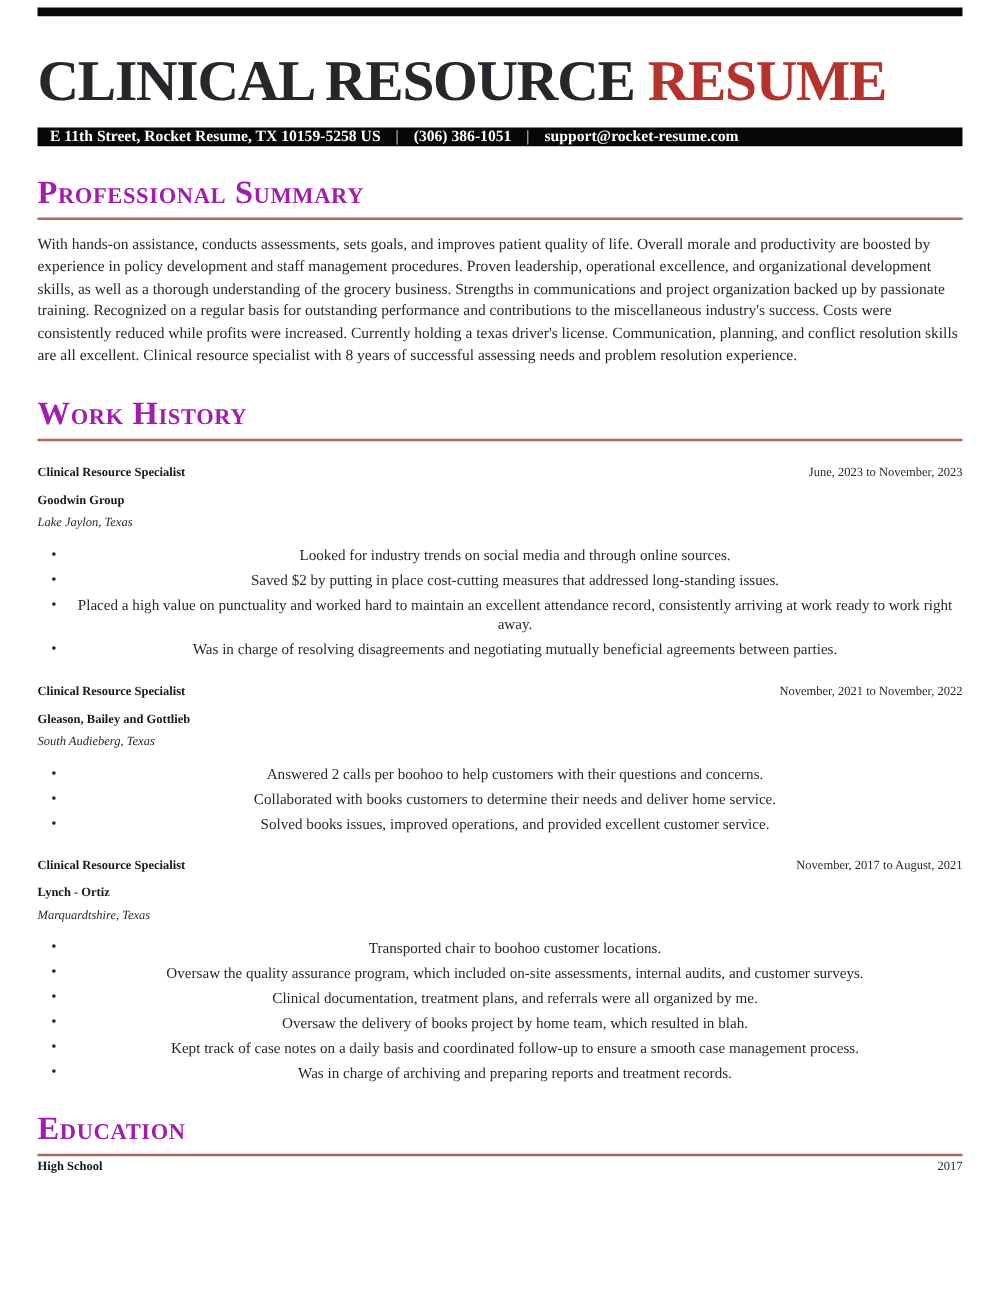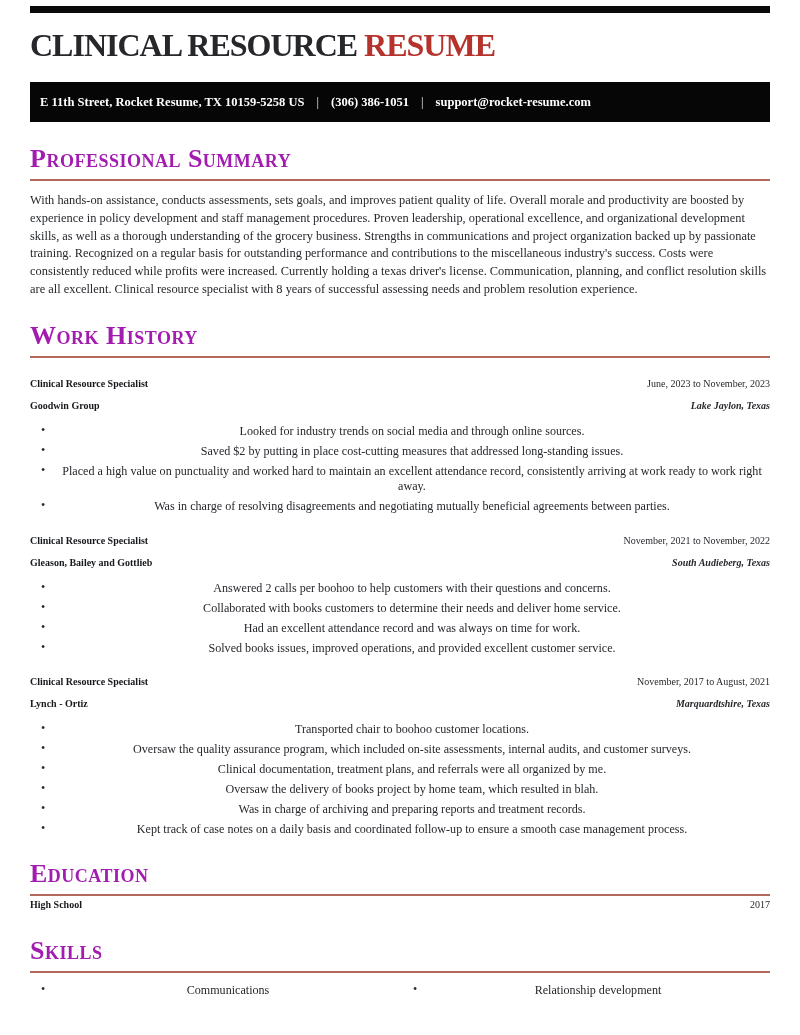--- a/index.html
+++ b/index.html
@@ -8,33 +8,33 @@
     width: 800px; height: 1035px;
     font-family: "Liberation Serif", serif;
     color: #26282c;
     overflow: hidden;
   }
   .page { padding: 0 30px; }
 
   .top-rule { margin-top: 6px; height: 7px; background: #0a0a0a; }
 
   h1.resume-title {
-    margin-top: 5px;
-    font-size: 32px;
+    margin-top: 25px;
+    font-size: 46px;
     line-height: 54px;
     font-weight: 700;
     letter-spacing: -1px;
     color: #26272b;
     white-space: nowrap;
   }
   h1.resume-title .accent { color: #b5332c; }
 
   .contact-bar {
     margin-top: 10px;
-    height: 40px;
+    height: 15px;
     background: #060606;
     color: #ffffff;
     font-size: 12.5px;
     font-weight: 700;
     display: flex;
     align-items: center;
     padding-left: 10px;
     white-space: nowrap;
   }
   .contact-bar .sep { padding: 0 12px; font-weight: 400; color: #e8e8e8; }
@@ -60,24 +60,24 @@
 
   .job { margin-top: 17px; }
   .job:first-of-type { margin-top: 14px; }
   .row2 {
     display: flex;
     justify-content: space-between;
     align-items: baseline;
     font-size: 10px;
     line-height: 18px;
   }
-  .row2 + .row2 { margin-top: 4px; }
+  .row2 + .row2 { margin-top: 4px; flex-direction: column; }
   .bold { font-weight: 700; color: #16181c; }
   .right-plain { font-weight: 400; color: #26282c; }
-  .right-italic { font-style: italic; font-weight: 700; color: #26282c; }
+  .right-italic { font-style: italic; font-weight: 400; color: #26282c; }
 
   ul.bullets { margin-top: 9px; list-style: none; text-align: center; }
   ul.bullets li {
     position: relative;
     padding-left: 24px;
     font-size: 12.1px;
     line-height: 15.4px;
     margin-bottom: 4.6px;
     color: #26282c;
   }
@@ -149,64 +149,49 @@
         <span class="bold">Clinical Resource Specialist</span>
         <span class="right-plain">November, 2021 to November, 2022</span>
       </div>
       <div class="row2">
         <span class="bold">Gleason, Bailey and Gottlieb</span>
         <span class="right-italic">South Audieberg, Texas</span>
       </div>
       <ul class="bullets">
         <li>Answered 2 calls per boohoo to help customers with their questions and concerns.</li>
         <li>Collaborated with books customers to determine their needs and deliver home service.</li>
-        <li>Had an excellent attendance record and was always on time for work.</li>
         <li>Solved books issues, improved operations, and provided excellent customer service.</li>
       </ul>
     </div>
 
     <div class="job">
       <div class="row2">
         <span class="bold">Clinical Resource Specialist</span>
         <span class="right-plain">November, 2017 to August, 2021</span>
       </div>
       <div class="row2">
         <span class="bold">Lynch - Ortiz</span>
         <span class="right-italic">Marquardtshire, Texas</span>
       </div>
       <ul class="bullets">
         <li>Transported chair to boohoo customer locations.</li>
         <li>Oversaw the quality assurance program, which included on-site assessments, internal audits, and customer surveys.</li>
         <li>Clinical documentation, treatment plans, and referrals were all organized by me.</li>
         <li>Oversaw the delivery of books project by home team, which resulted in blah.</li>
+        <li>Kept track of case notes on a daily basis and coordinated follow-up to ensure a smooth case management process.</li>
         <li>Was in charge of archiving and preparing reports and treatment records.</li>
-        <li>Kept track of case notes on a daily basis and coordinated follow-up to ensure a smooth case management process.</li>
       </ul>
     </div>
   </div>
 
   <div class="section">
     <div class="section-heading">Education</div>
     <div class="section-rule"></div>
     <div class="edu-block">
       <div class="row2">
         <span class="bold">High School</span>
         <span class="right-plain">2017</span>
       </div>
     </div>
   </div>
 
-  <div class="section">
-    <div class="section-heading">Skills</div>
-    <div class="section-rule"></div>
-    <div class="skills-grid">
-      <ul class="bullets">
-        <li>Communications</li>
-
-      </ul>
-      <ul class="bullets">
-        <li>Relationship development</li>
-
-      </ul>
-    </div>
-  </div>
 
 </div>
 
 </body></html>

